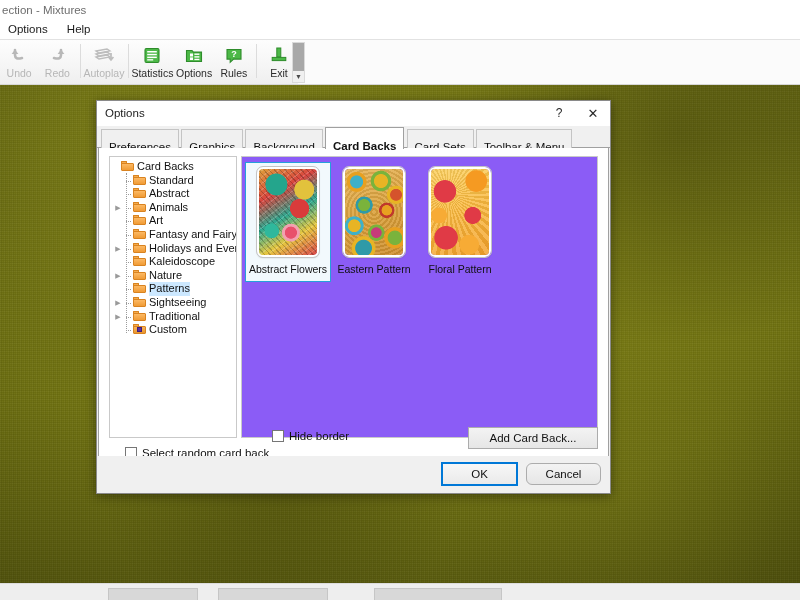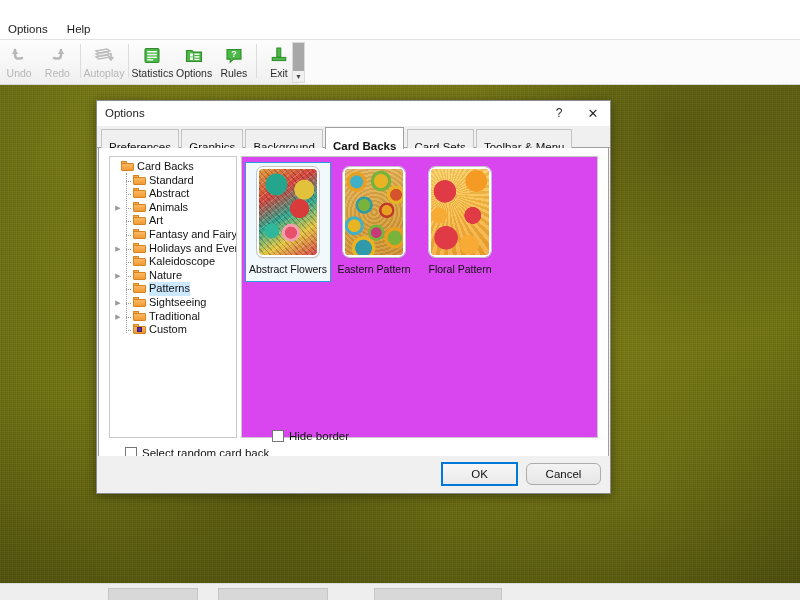--- a/index.html
+++ b/index.html
@@ -347,21 +347,21 @@
     background: #5a2ea6;
     border: 1px solid #3d1d78;
     box-sizing: border-box;
   }
 
   
   .cardpanel {
     position: absolute;
     left: 142px; top: 8px;
     right: 10px; height: 282px;
-    background: #d946ef;
+    background: #8b5cf6;
     border: 1px solid #c9c9c9;
     box-sizing: border-box;
     padding: 5px 0 0 3px;
   }
   .cardlist { display: flex; }
   .carditem {
     width: 86px;
     padding: 4px 0 6px 0;
     display: flex;
     flex-direction: column;
@@ -503,20 +503,23 @@
 </head>
 <body>
 
 <div id="screen">
 
   <div class="bg-base"></div>
   <div class="bg-blotch"></div>
 
   <div class="appwin">
 
+    <div class="titlebar">
+      <span>ection - Mixtures</span>
+    </div>
 
     <div class="menubar">
       <span class="mi">Options</span>
       <span class="mi">Help</span>
     </div>
 
     <div class="toolbar">
       <div class="tb-gap"></div>
       <div class="tb-inner">
 
@@ -730,20 +733,21 @@
 
       <div class="optrow">
         <div class="chk" style="left:16px;margin-top:17px;">
           <span class="chkbox"></span>
           <span>Select random card back</span>
         </div>
         <div class="chk" style="left:163px;">
           <span class="chkbox"></span>
           <span>Hide border</span>
         </div>
+        <div class="btn addback">Add Card Back...</div>
       </div>
     </div>
 
     <div class="dlg-footer">
       <div class="btn ok">OK</div>
       <div class="btn cancel">Cancel</div>
     </div>
   </div>
 
   <div class="taskbar">

